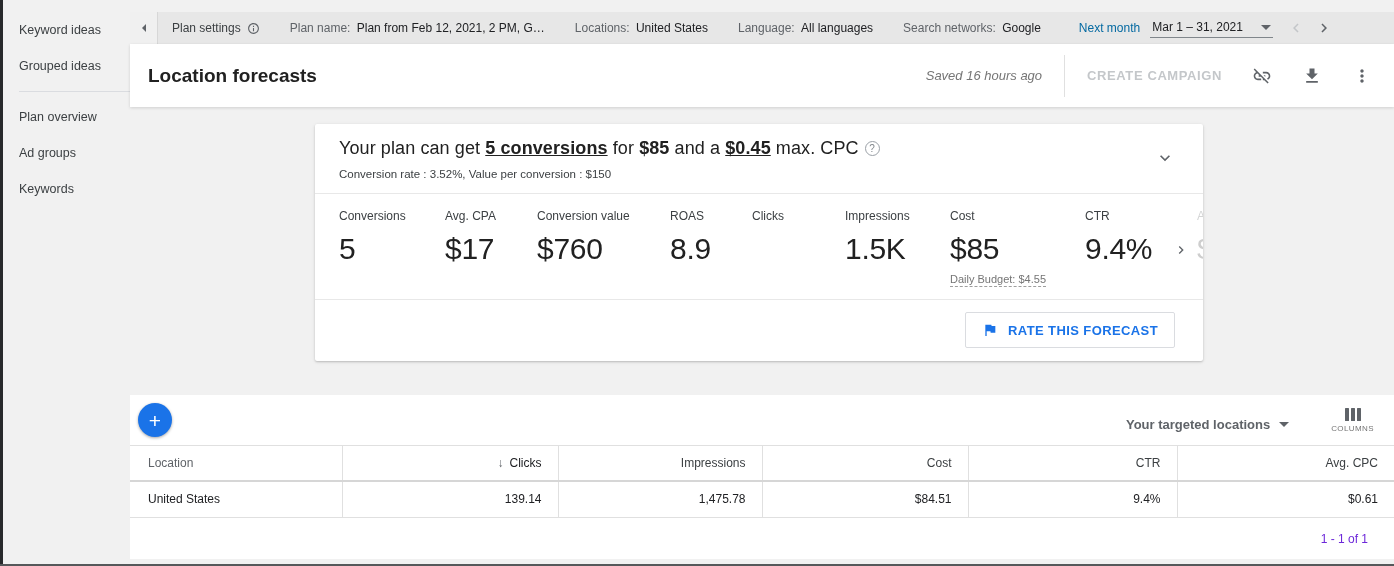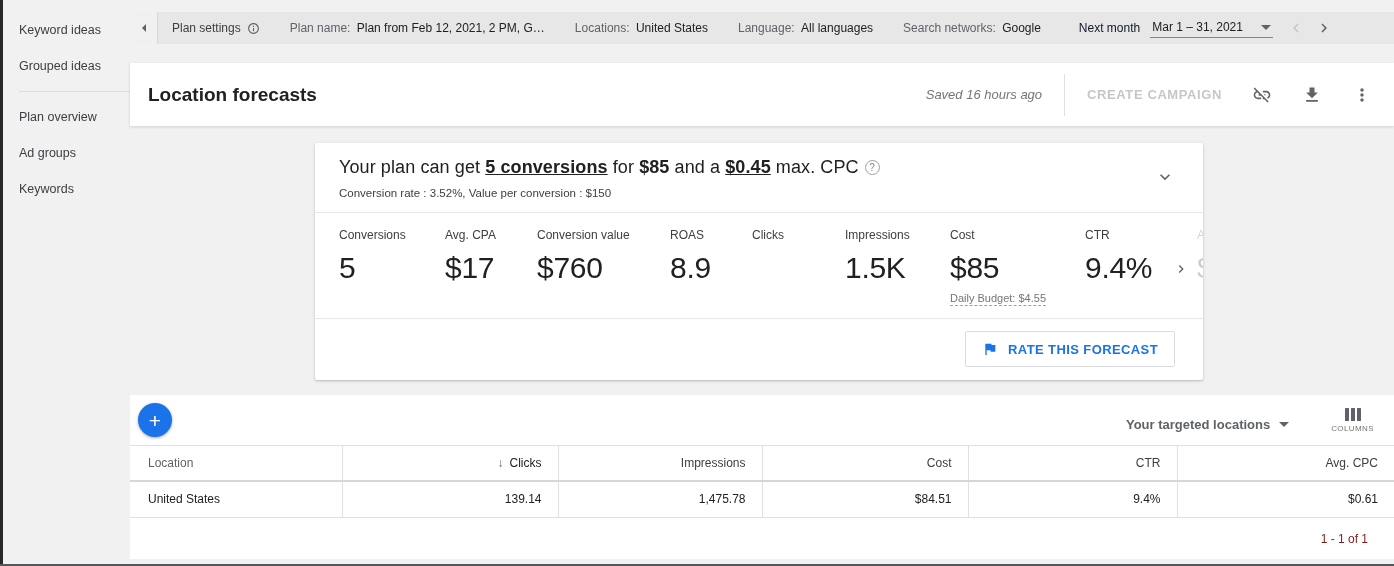--- a/index.html
+++ b/index.html
@@ -24,27 +24,27 @@
   .main { position:absolute; left:130px; top:12px; width:1264px; height:566px; }
 
   
   .plan-bar { height:32px; background:#e7e7e7; display:flex; align-items:center; font-size:12px; color:#3c4043; white-space:nowrap; }
   .back-btn { width:28px; height:32px; background:#f0f0f0; border-right:1px solid #d7d7d7; display:flex; align-items:center; justify-content:center; cursor:pointer; flex:none; }
   .pb-title { margin-left:14px; color:#3c4043; display:flex; align-items:center; gap:6px; }
   .info-ic { display:inline-flex; }
   .pb-field { margin-left:30px; }
   .pb-label { color:#5f6368; }
   .pb-value { color:#202124; margin-left:3px; }
-  .period-label { margin-left:38px; color:#0f172a; }
+  .period-label { margin-left:38px; color:#0369a1; }
   .period-select { margin-left:10px; display:flex; align-items:center; gap:18px; border-bottom:1px solid #80868b; padding:2px 2px 3px 2px; cursor:pointer; color:#202124; }
   .caret-down { width:0; height:0; border-left:5px solid transparent; border-right:5px solid transparent; border-top:5px solid #5f6368; }
   .pb-chevrons { display:flex; align-items:center; margin-left:14px; gap:10px; }
 
   
-  .header-bar { height:63px; background:#fff; display:flex; align-items:center; position:relative; z-index:2; box-shadow:0 1px 3px rgba(0,0,0,0.14);margin-top:19px; }
+  .header-bar { height:63px; background:#fff; display:flex; align-items:center; position:relative; z-index:2; box-shadow:0 1px 3px rgba(0,0,0,0.14); }
   .page-title { margin-left:18px; font-size:19px; font-weight:bold; color:#212121; }
   .header-right { margin-left:auto; display:flex; align-items:center; }
   .saved-status { font-style:italic; color:#757575; font-size:13px; }
   .v-divider { width:1px; height:42px; background:#e0e0e0; margin:0 22px; }
   .create-campaign { color:#c4c7ca; font-size:13px; font-weight:bold; letter-spacing:0.6px; cursor:default; }
   .hd-icon { margin-left:30px; cursor:pointer; display:flex; }
   .hd-icon:last-child { margin-right:22px; }
 
   
   .content { position:relative; height:288px; }
@@ -89,21 +89,21 @@
   table.loc col.c3{width:206px} table.loc col.c4{width:209px} table.loc col.c5{width:217px}
   table.loc th, table.loc td { border-left:1px solid #e0e0e0; font-size:12px; }
   table.loc th:first-child, table.loc td:first-child { border-left:none; }
   table.loc th { border-top:1px solid #e0e0e0; border-bottom:2px solid #d6d6d6; height:35px; font-weight:normal; cursor:pointer; }
   th.h-loc { text-align:left; padding-left:18px; color:#5f6368; }
   th.h-num, td.d-num { text-align:right; padding-right:16px; color:#3c4043; }
   th.sorted { font-weight:bold; color:#202124; }
   .sort-arrow { color:#5f6368; font-weight:normal; margin-right:6px; font-size:12px; }
   table.loc td { height:37px; border-bottom:1px solid #e0e0e0; color:#202124; }
   td.d-loc { padding-left:18px; }
-  .pagination { height:41px; display:flex; align-items:center; justify-content:flex-end; padding-right:26px; font-size:12px; color:#7f1d1d; }
+  .pagination { height:41px; display:flex; align-items:center; justify-content:flex-end; padding-right:26px; font-size:12px; color:#6d28d9; }
 
   svg { display:block; }
 </style>
 </head>
 <body>
 
 <div class="left-edge"></div>
 <div class="bottom-edge"></div>
 
 <div class="sidebar">

